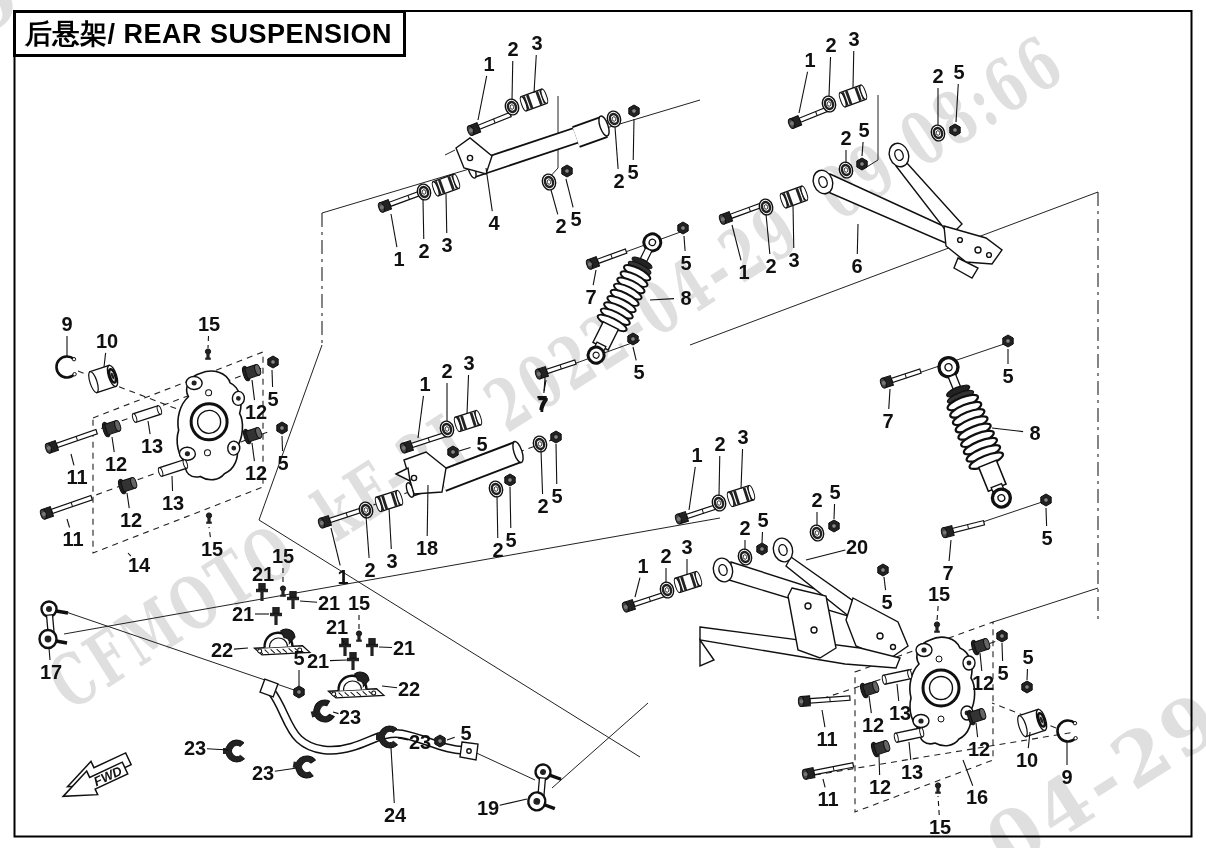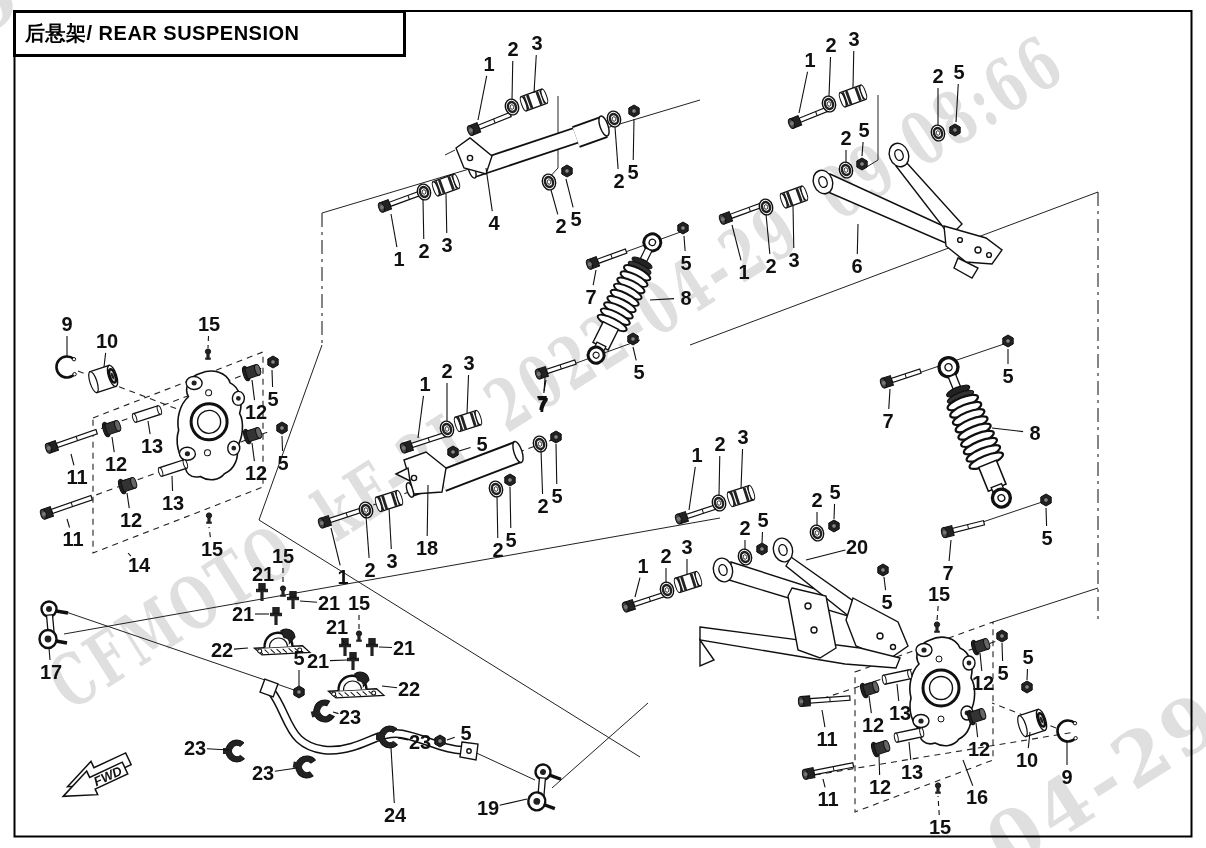--- a/index.html
+++ b/index.html
@@ -1,21 +1,21 @@
 <!DOCTYPE html>
 <html><head>
 <meta charset="utf-8">
 <style>
   html,body{margin:0;padding:0;background:#fff;}
   .page{position:relative;width:1206px;height:848px;background:#fff;overflow:hidden;
         font-family:"Liberation Sans",sans-serif;}
   .page svg{position:absolute;left:0;top:0;}
   .titlebox{position:absolute;left:13px;top:10px;width:393px;height:47px;border:3px solid #000;
         box-sizing:border-box;background:#fff;display:flex;align-items:center;padding-left:9px;}
-  .titlebox span{font-size:20px;font-weight:bold;color:#000;letter-spacing:.5px;white-space:nowrap;}
+  .titlebox span{font-size:27px;font-weight:bold;color:#000;letter-spacing:.5px;white-space:nowrap;}
   .callout{font:bold 20px "Liberation Sans",sans-serif;fill:#101010;}
   .wm{font-family:"DejaVu Serif","Liberation Serif",serif;font-weight:bold;fill:#d8d8d8;opacity:.82;
       letter-spacing:5px;word-spacing:26px;}
   .thin{stroke:#222;stroke-width:1;fill:none;}
   .dash{stroke:#222;stroke-width:1.1;fill:none;stroke-dasharray:6 5;}
   .dashdot{stroke:#222;stroke-width:1.1;fill:none;stroke-dasharray:14 5 3 5;}
   .ln{stroke:#101010;stroke-width:1.4;fill:#fff;}
 </style>
 </head>
 <body>

